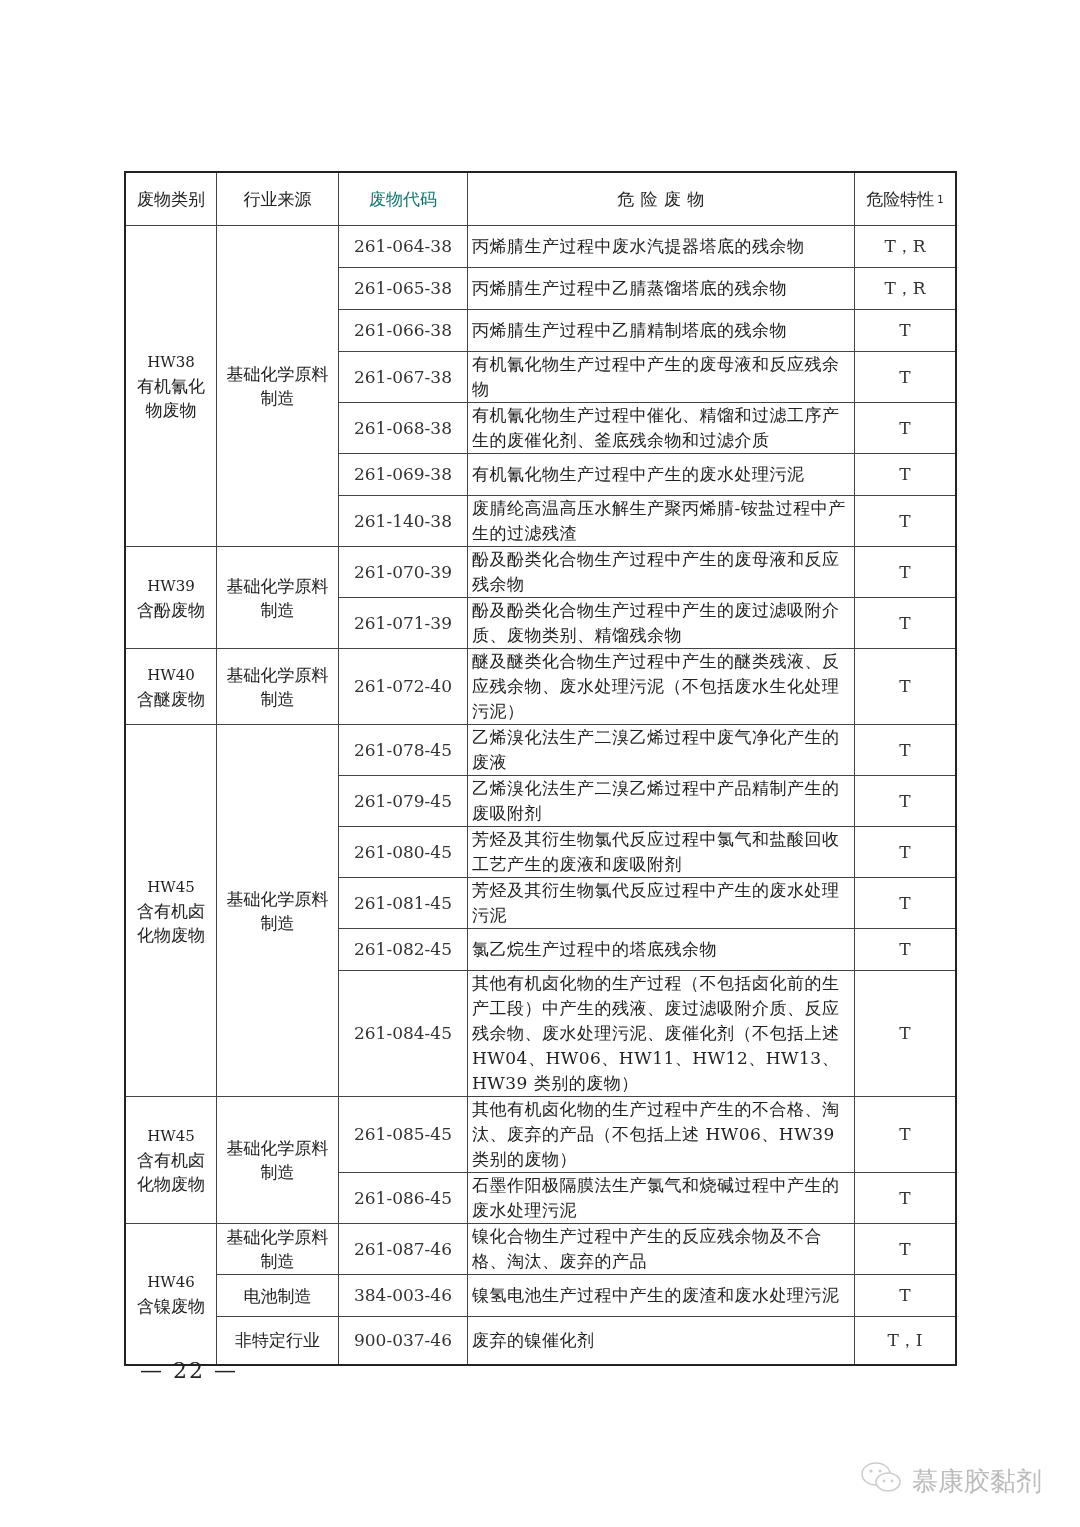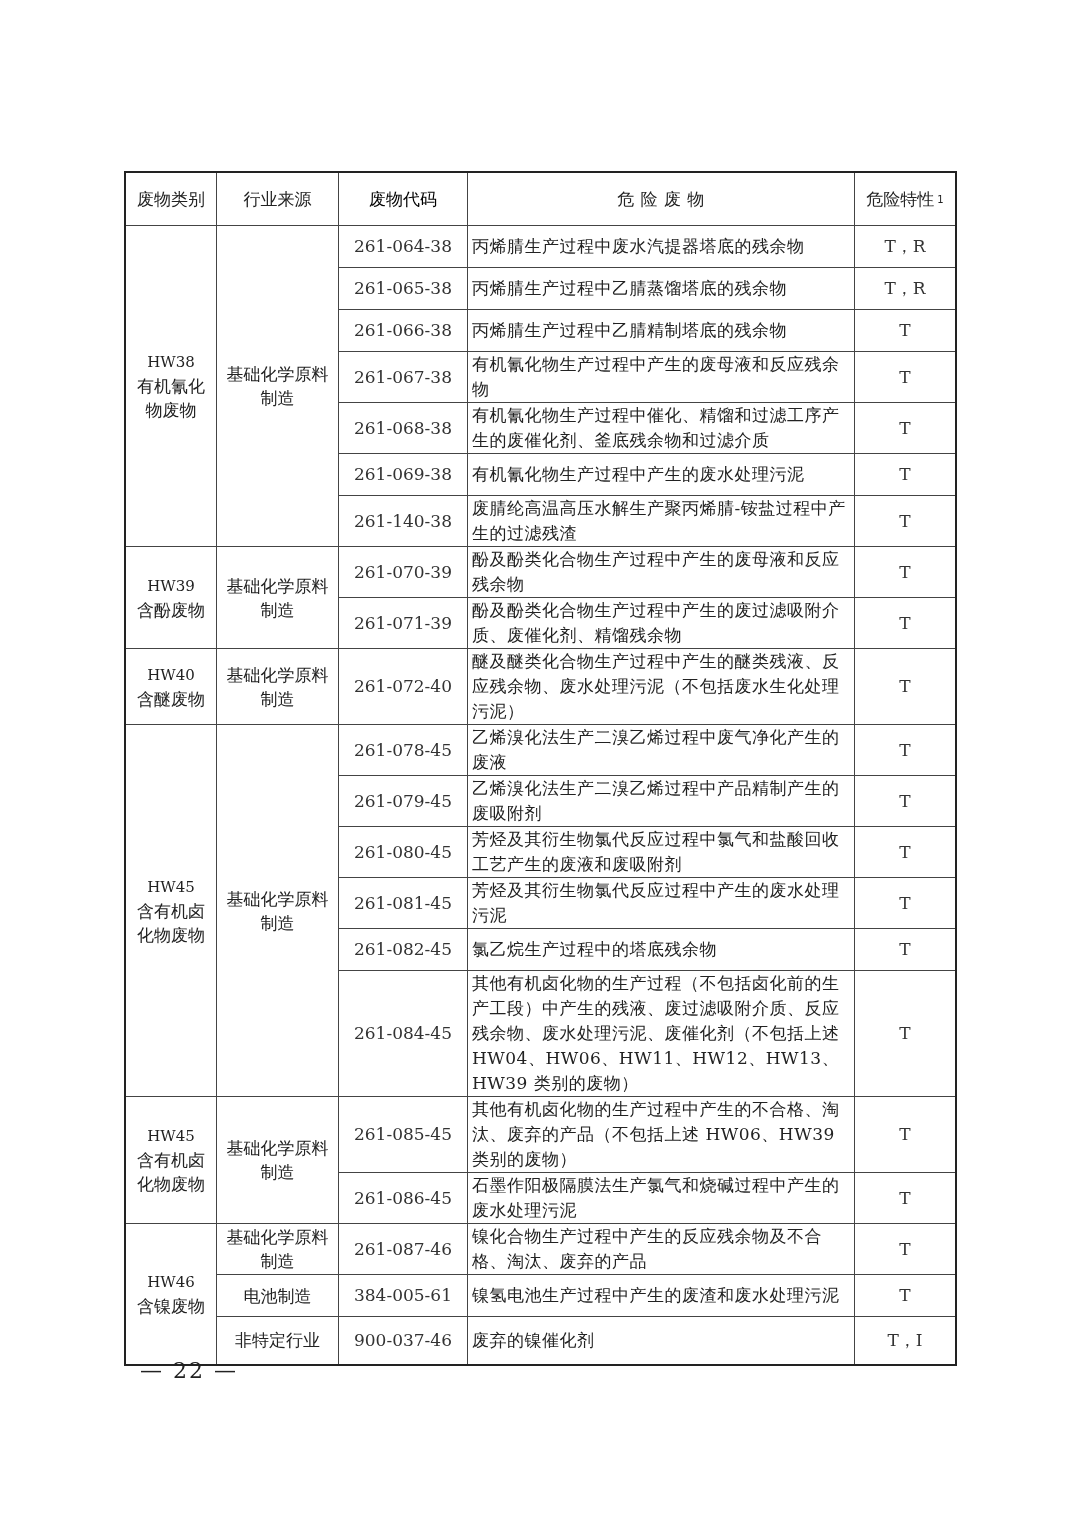--- a/index.html
+++ b/index.html
@@ -26,21 +26,21 @@
   </style>
 </head>
 <body>
 
 <div class="page">
   <table class="waste">
     <thead>
       <tr>
         <th class="c-cat">废物类别</th>
         <th class="c-src">行业来源</th>
-        <th class="c-code" style="font-family:'DejaVu Sans',sans-serif;font-size:17px;color:#000000">废物代码</th>
+        <th class="c-code" style="font-family:'DejaVu Sans',sans-serif;font-size:17px;color:#0f766e">废物代码</th>
         <th class="c-desc" style="">危 险 废 物</th>
         <th class="c-prop" style="font-size:17px;color:#222"><span>危险特性</span><sup>1</sup></th>
       </tr>
     </thead>
     <tbody id="tbody">
         <tr style="height: 42px;">
           <td class="c-cat" rowspan="7">
             <span class="cat-line" style="font-size: 15px;">HW38</span>
             <span class="cat-line">有机氰化</span>
             <span class="cat-line">物废物</span>
@@ -91,21 +91,21 @@
           <td class="c-src" rowspan="2">
             <span class="cat-line">基础化学原料</span>
             <span class="cat-line">制造</span>
           </td>
           <td class="c-code">261-070-39</td>
           <td class="c-desc">酚及酚类化合物生产过程中产生的废母液和反应残余物</td>
           <td class="c-prop">T</td>
         </tr>
         <tr style="height: 50px;">
           <td class="c-code">261-071-39</td>
-          <td class="c-desc">酚及酚类化合物生产过程中产生的废过滤吸附介质、废催化剂、精馏残余物</td>
+          <td class="c-desc">酚及酚类化合物生产过程中产生的废过滤吸附介质、废物类别、精馏残余物</td>
           <td class="c-prop">T</td>
         </tr>
         <tr style="height: 68px;">
           <td class="c-cat" rowspan="1">
             <span class="cat-line" style="font-size: 15px;">HW40</span>
             <span class="cat-line">含醚废物</span>
           </td>
           <td class="c-src" rowspan="1">
             <span class="cat-line">基础化学原料</span>
             <span class="cat-line">制造</span>
@@ -182,30 +182,43 @@
             <span class="cat-line">制造</span>
           </td>
           <td class="c-code">261-087-46</td>
           <td class="c-desc">镍化合物生产过程中产生的反应残余物及不合格、淘汰、废弃的产品</td>
           <td class="c-prop">T</td>
         </tr>
         <tr style="height: 42px;">
           <td class="c-src" rowspan="1">
             <span class="cat-line">电池制造</span>
           </td>
-          <td class="c-code">384-005-61</td>
+          <td class="c-code">384-003-46</td>
           <td class="c-desc">镍氢电池生产过程中产生的废渣和废水处理污泥</td>
           <td class="c-prop">T</td>
         </tr>
         <tr style="height: 48px;">
           <td class="c-src" rowspan="1">
             <span class="cat-line">非特定行业</span>
           </td>
           <td class="c-code">900-037-46</td>
           <td class="c-desc">废弃的镍催化剂</td>
           <td class="c-prop">T，I</td>
         </tr>
       </tbody>
   </table>
 
   <div class="footer-page">— 22 —</div>
 
+  <div class="watermark">
+    <span>
+      <svg width="44" height="36" viewBox="0 0 44 36">
+        <ellipse cx="16" cy="14" rx="14" ry="11" fill="none" stroke="#ccc" stroke-width="1.5"></ellipse>
+        <ellipse cx="28" cy="22" rx="12" ry="9" fill="#fff" stroke="#ccc" stroke-width="1.5"></ellipse>
+        <circle cx="11" cy="11" r="1.6" fill="#ccc"></circle>
+          <circle cx="20" cy="11" r="1.6" fill="#ccc"></circle>
+        <circle cx="24" cy="21" r="1.4" fill="#ccc"></circle>
+          <circle cx="32" cy="21" r="1.4" fill="#ccc"></circle>
+      </svg>
+    </span>
+    <span>慕康胶黏剂</span>
+  </div>
 </div>
 
 </body></html>

